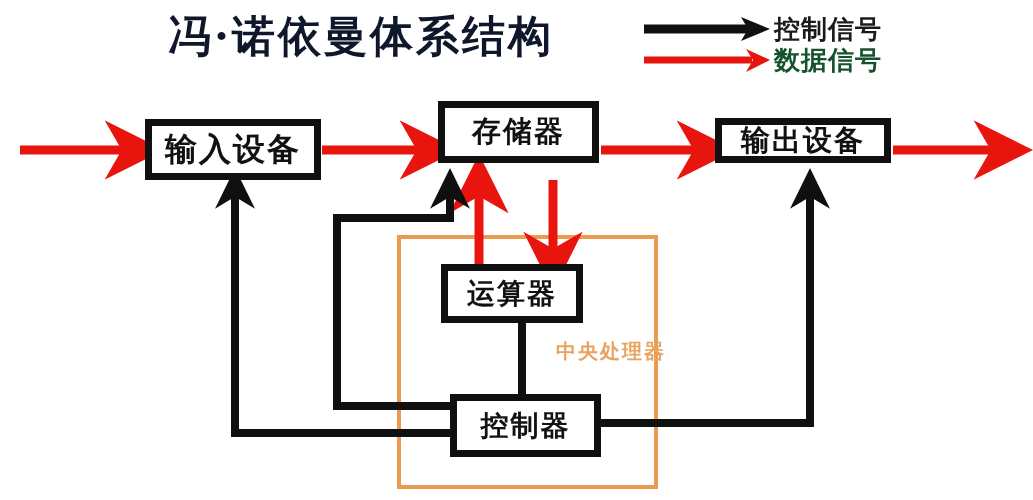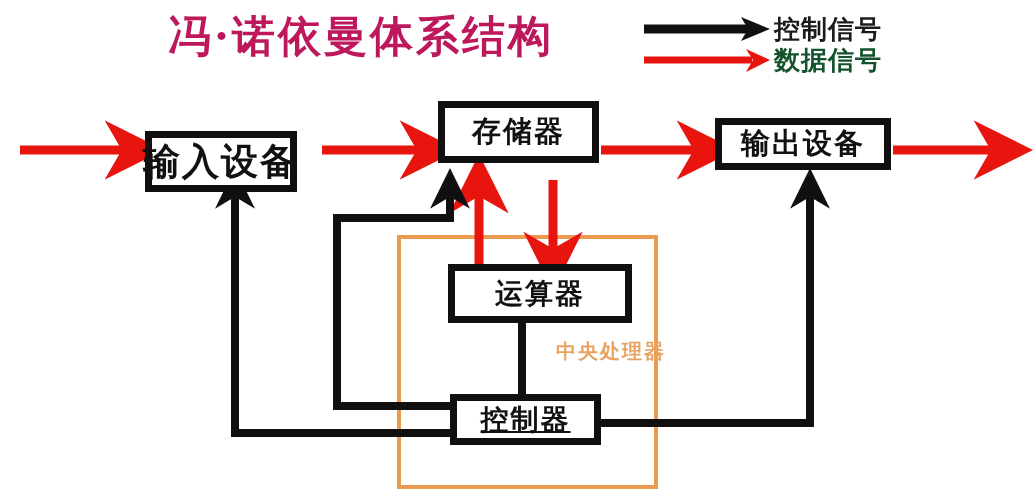--- a/index.html
+++ b/index.html
@@ -29,46 +29,46 @@
     background: #ffffff;
     display: flex;
     align-items: center;
     justify-content: center;
     color: #111111;
     font-family: "DejaVu Serif", "Liberation Serif", serif;
     font-weight: 700;
     letter-spacing: 2px;
     white-space: nowrap;
   }
-  #node-input   { left: 145px; top: 131px; width: 152px; height: 61px; font-size: 37px; }
+  #node-input   { left: 145px; top: 119px; width: 176px; height: 61px; font-size: 32px; }
   #node-memory  { left: 438px; top: 101px; width: 161px; height: 62px; font-size: 29px; }
-  #node-output  { left: 715px; top: 118px; width: 176px; height: 52px; font-size: 29px; }
-  #node-alu     { left: 441px; top: 264px; width: 184px; height: 59px; font-size: 28px; margin-left: 7px; }
-  #node-control { left: 450px; top: 394px; width: 151px; height: 51px; font-size: 28px; text-decoration: underline; }
+  #node-output  { left: 715px; top: 118px; width: 176px; height: 45px; font-size: 29px; }
+  #node-alu     { left: 441px; top: 264px; width: 142px; height: 59px; font-size: 28px; }
+  #node-control { left: 450px; top: 394px; width: 151px; height: 63px; font-size: 28px; }
 
   #cpu-label {
     position: absolute;
     left: 556px;
     top: 338px;
     font-family: "DejaVu Serif", "Liberation Serif", serif;
     font-size: 20px;
     font-weight: 700;
     color: #e8a361;
     letter-spacing: 2px;
     white-space: nowrap;
   }
 
   #title {
     position: absolute;
     left: 168px;
     top: 8px;
     font-family: "DejaVu Serif", "Liberation Serif", serif;
     font-size: 43px;
     font-weight: 700;
-    color: #be185d;
+    color: #0f172a;
     letter-spacing: 3px;
     white-space: nowrap;
   }
 
   #legend {
     position: absolute;
     left: 640px;
     top: 14px;
     width: 280px;
     height: 64px;

